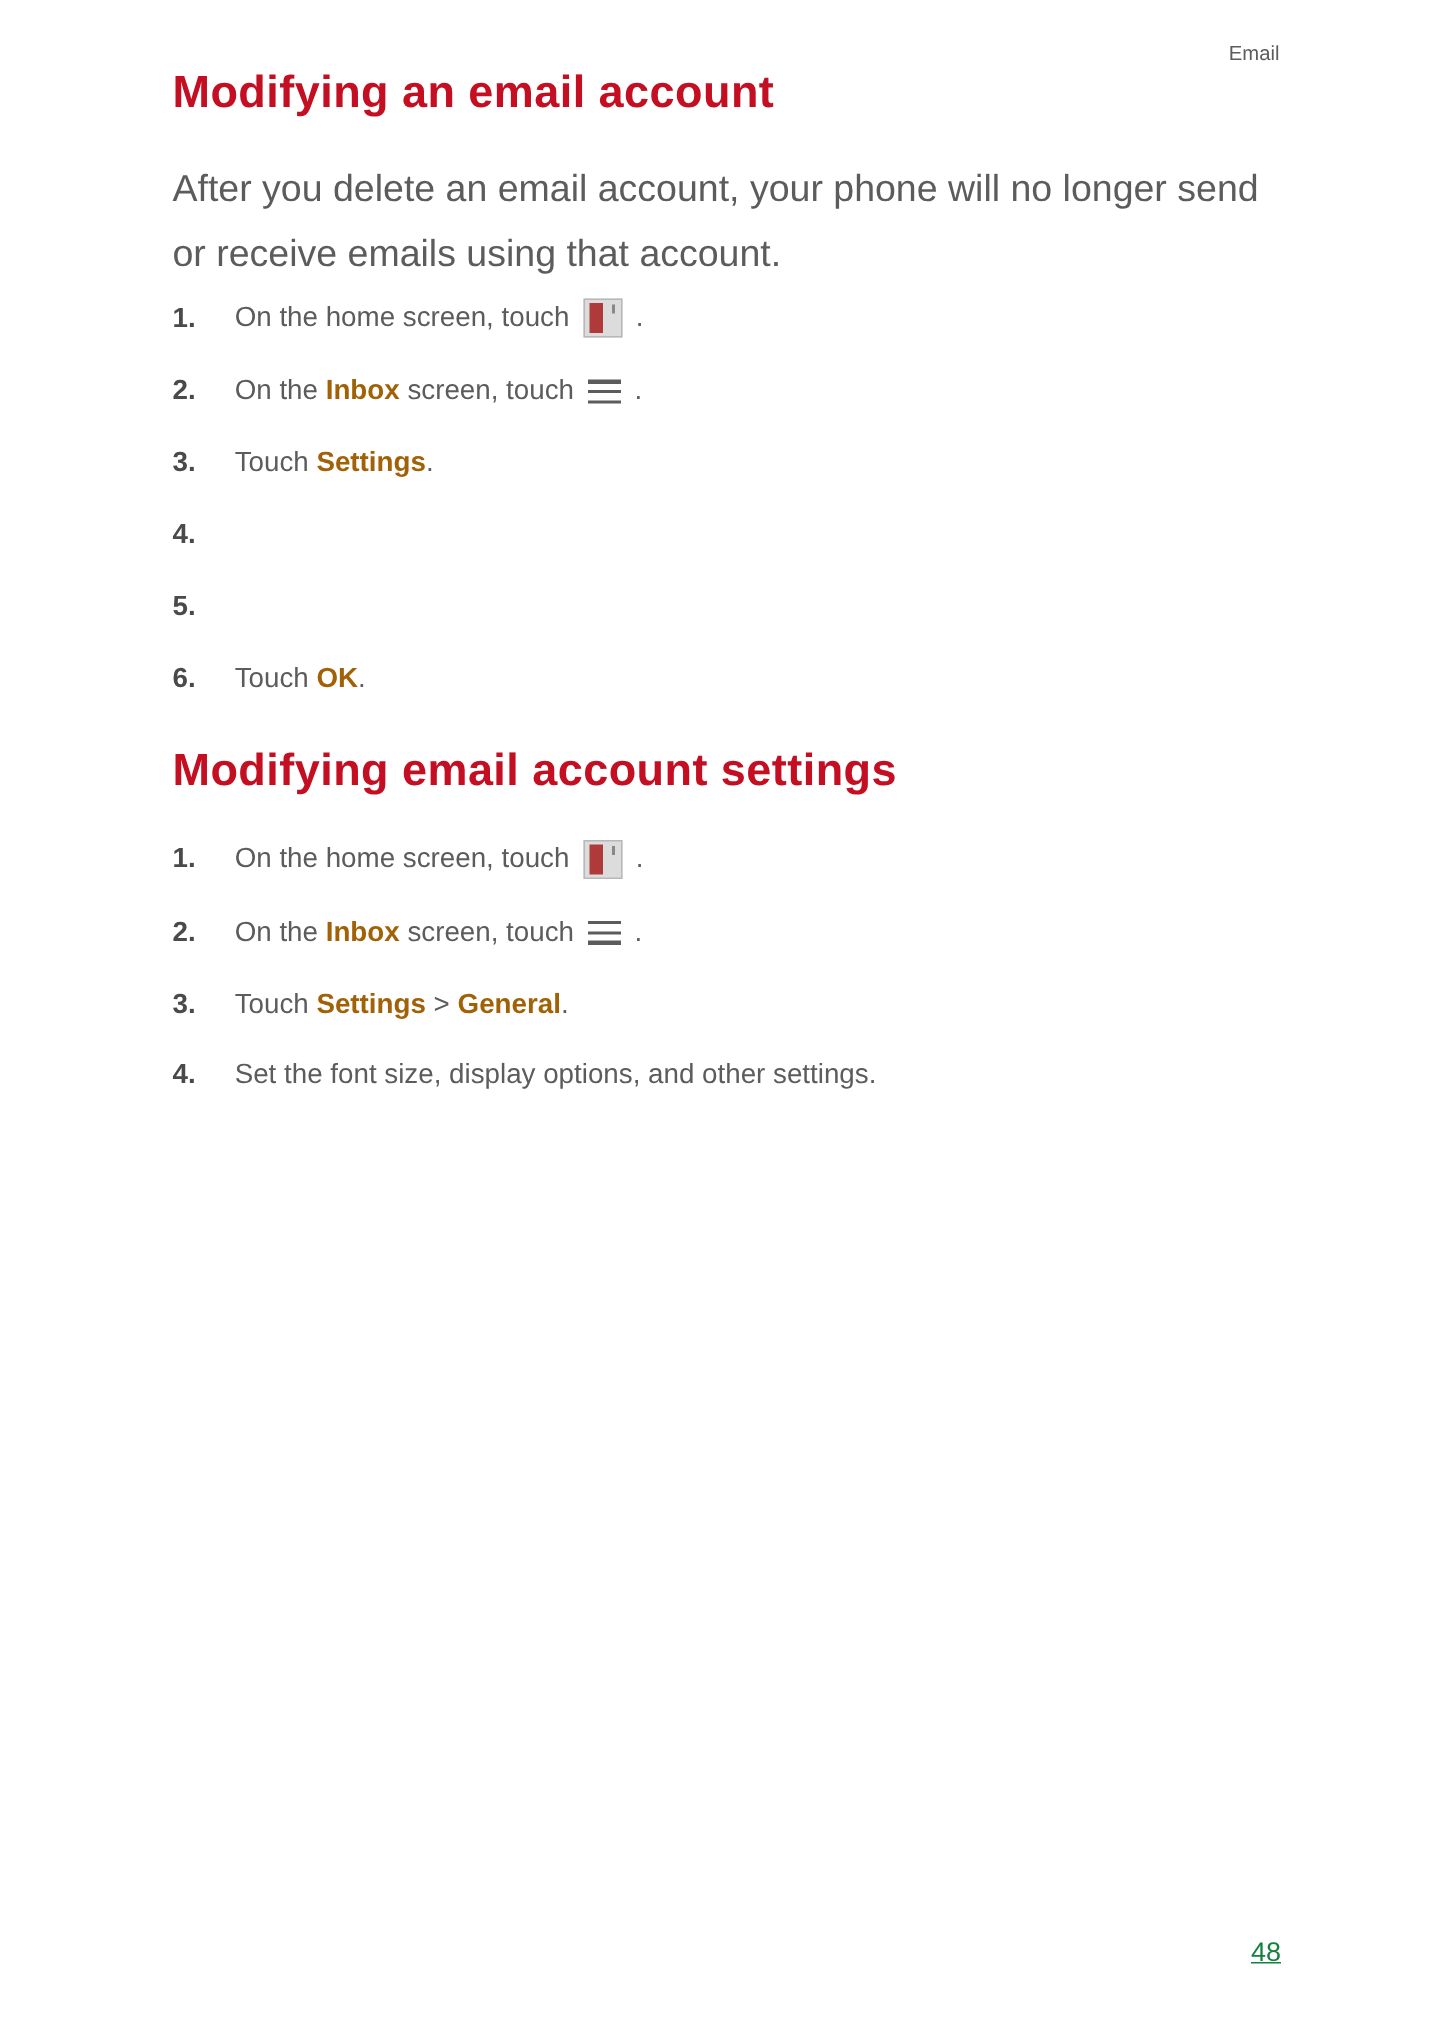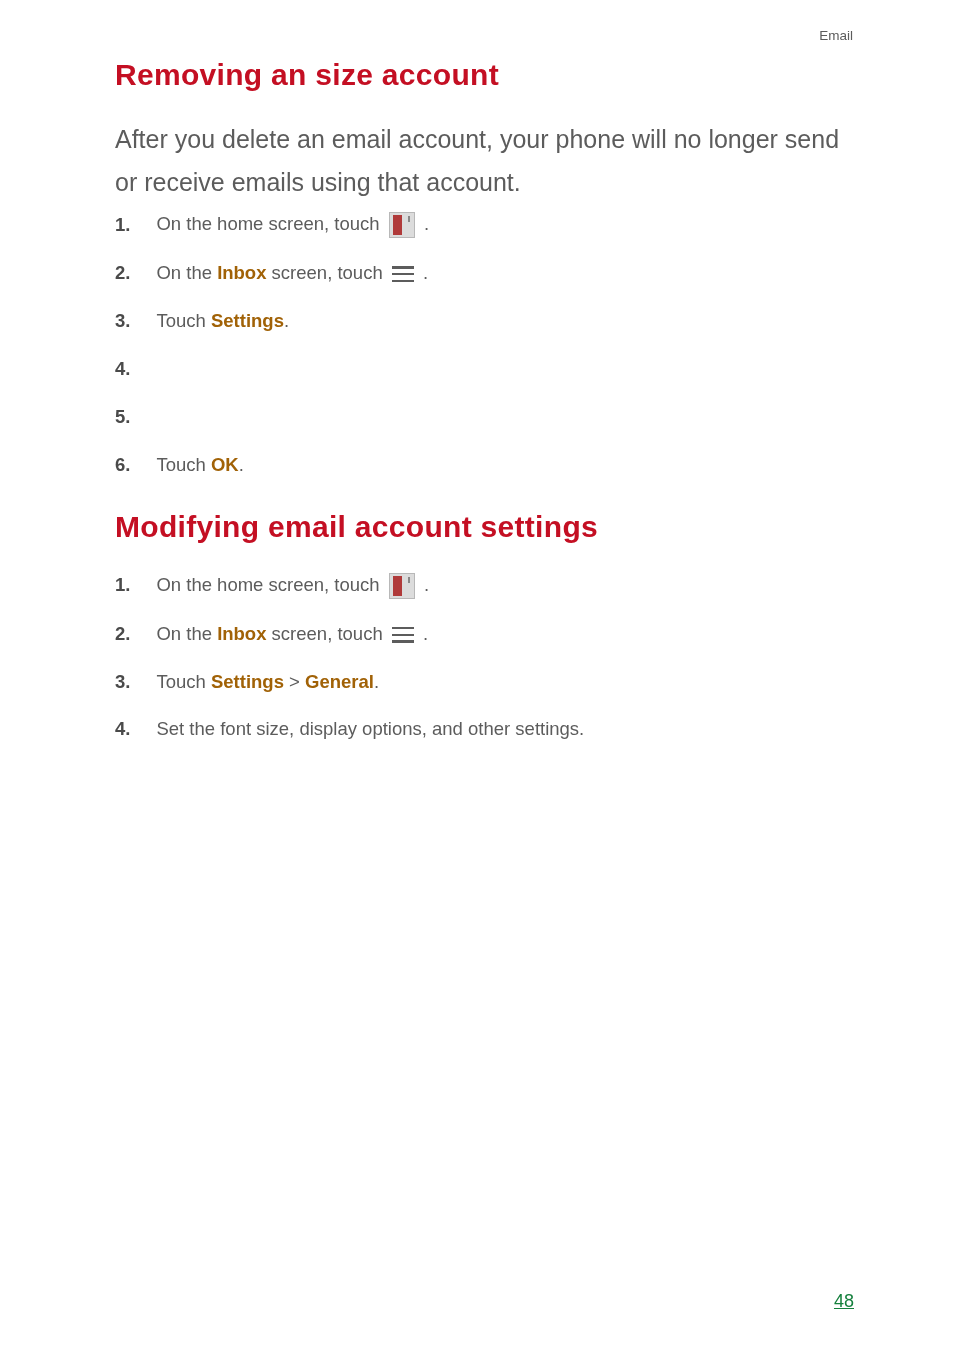--- a/index.html
+++ b/index.html
@@ -14,21 +14,21 @@
       font-family: "Segoe UI", Arial, sans-serif;
       position: relative;
     }
     .page {
       padding: 28px 95px 0 115px;
     }
     .header-label {
       text-align: right;
       font-size: 13.5px;
       color: #5c5c5c;
-      margin-bottom: 15px;
+      margin-bottom: 2px;
       padding-right: 6px;
     }
     h1 {
       color: #c40f23;
       font-size: 30px;
       font-weight: 700;
       margin-bottom: 26px;
       letter-spacing: 0.3px;
     }
     h1.second {
@@ -115,21 +115,21 @@
       color: #15803d;
       text-decoration: underline;
     }
   </style>
 </head>
 <body>
 
 <div class="page">
   <div class="header-label">Email</div>
 
-  <h1>Removing an size account</h1>
+  <h1>Modifying an email account</h1>
 
   <p class="intro">After you delete an email account, your phone will no longer send or receive emails using that account.</p>
 
   <div class="step">
     <span class="step-number">1.</span>
     <span class="step-text">
       <span>On the home screen, touch </span>
       <span class="icon">
           <span class="email-icon"></span>
         </span>

